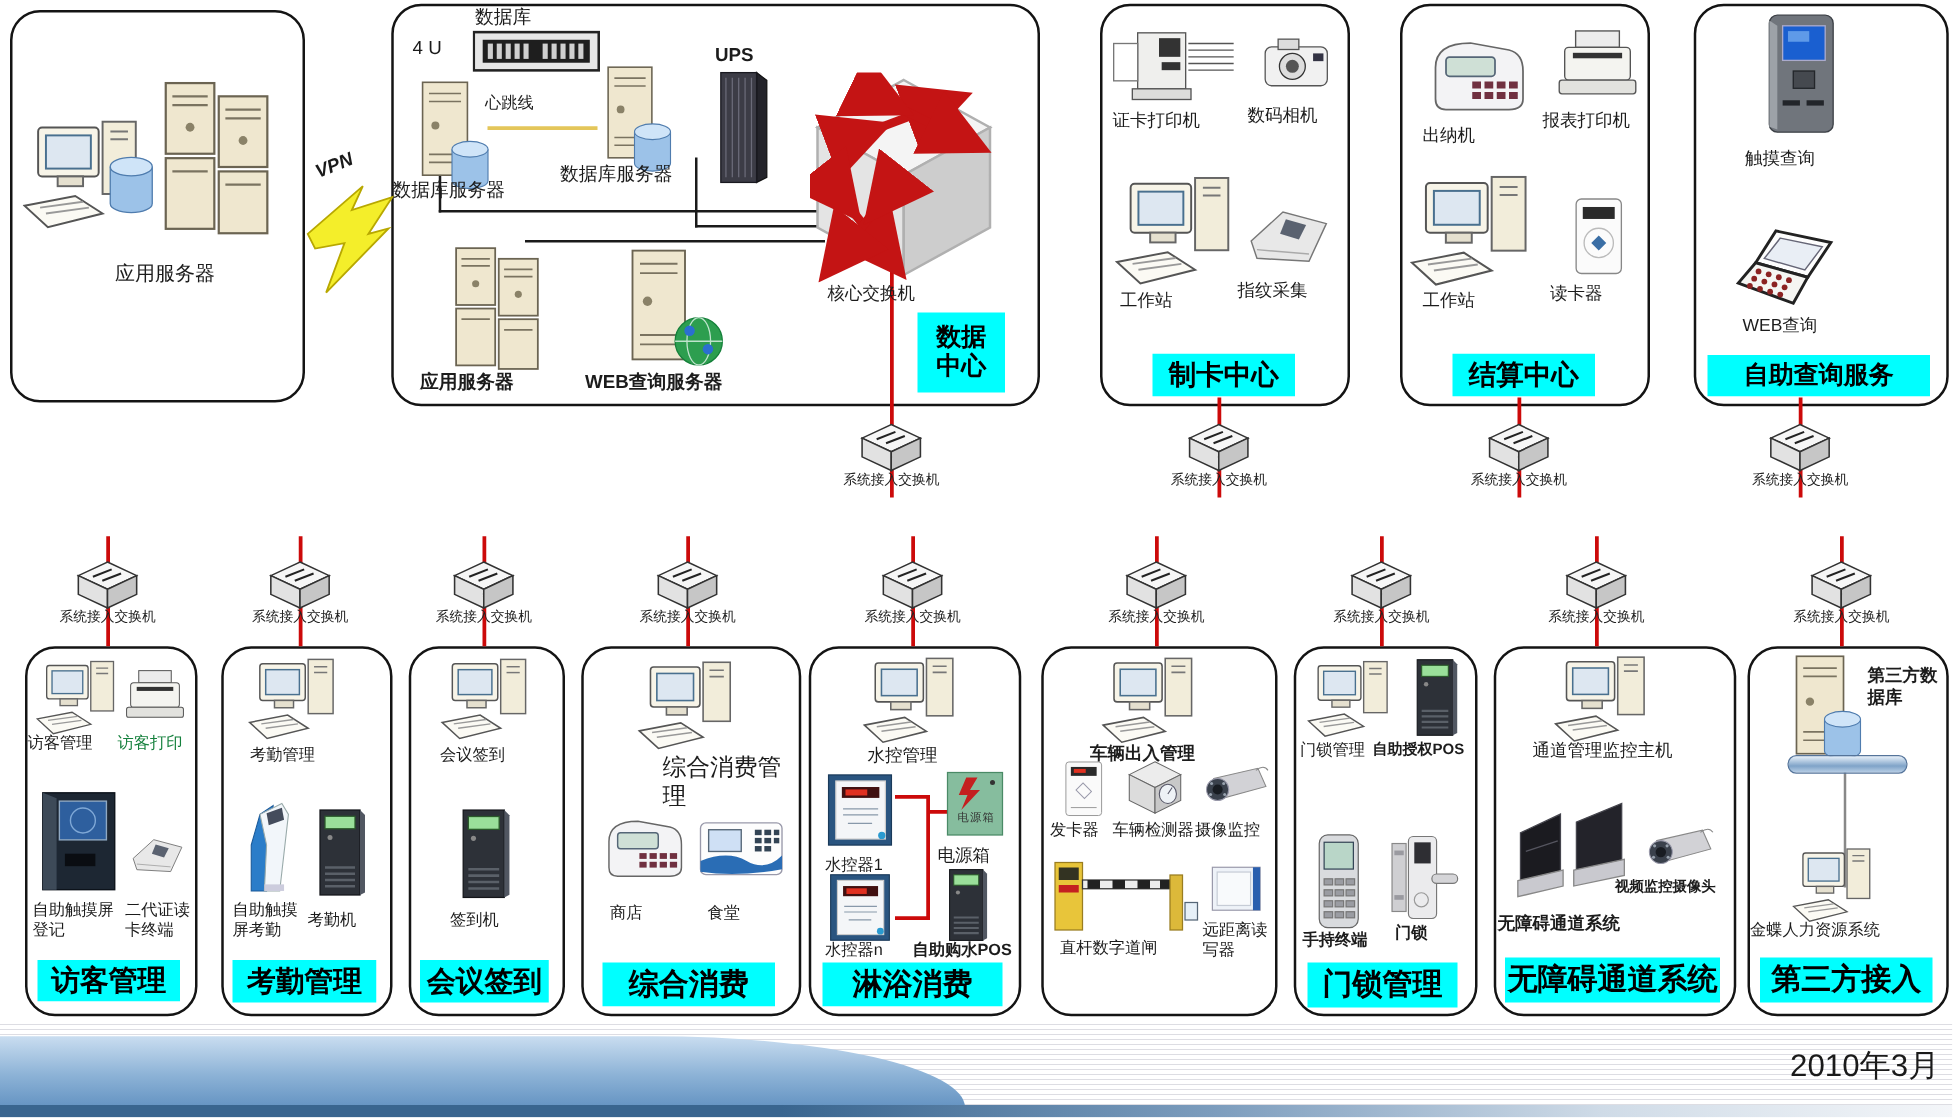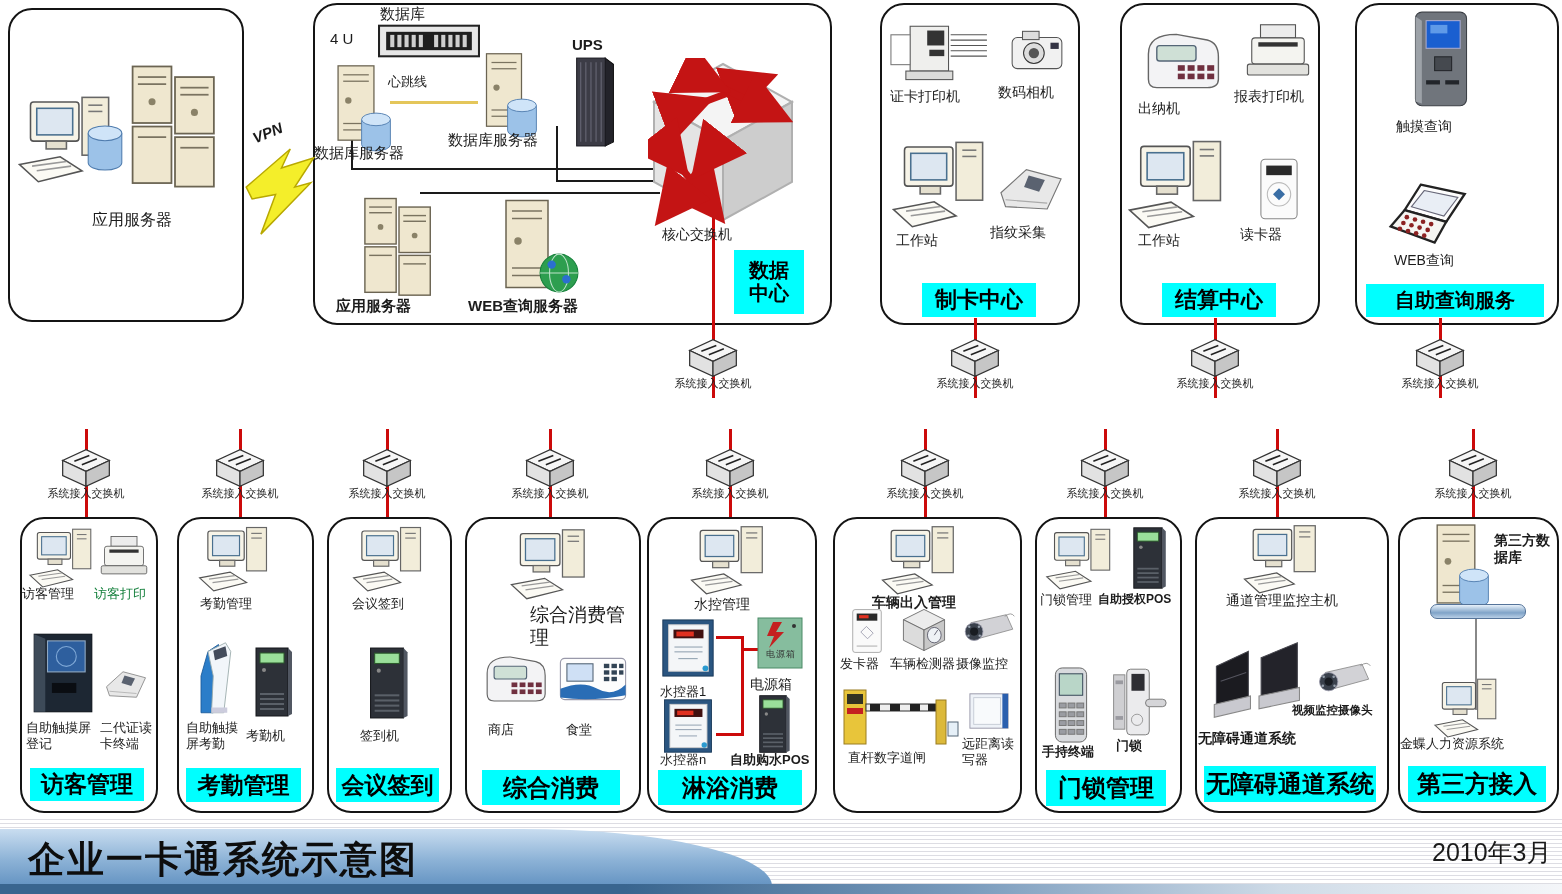--- a/index.html
+++ b/index.html
@@ -714,17 +714,16 @@
   <div class="lbl b" style="left:1494px;top:532px;width:56px;font-size:14px">第三方数据库</div>
   <div class="pipe" style="left:1430px;top:604px;width:94px;height:13px"></div>
   <svg class="ic" style="left:1430px;top:676px;width:76px;height:62px">
       <use href="#i-computer"></use>
     </svg>
   <div class="lbl" style="left:1400px;top:736px;width:152px;white-space:nowrap">金蝶人力资源系统</div>
   <div class="tag" style="left:1408px;top:766px;width:138px;height:36px;font-size:24px">第三方接入</div>
 
   <div class="stripes"></div>
   <div class="banner"></div>
-  <div class="ftitle">企业一卡通系统示意图</div>
   <div class="fdate">2010年3月</div>
   <div class="bbar"></div>
 
 </div>
 
 </body></html>

